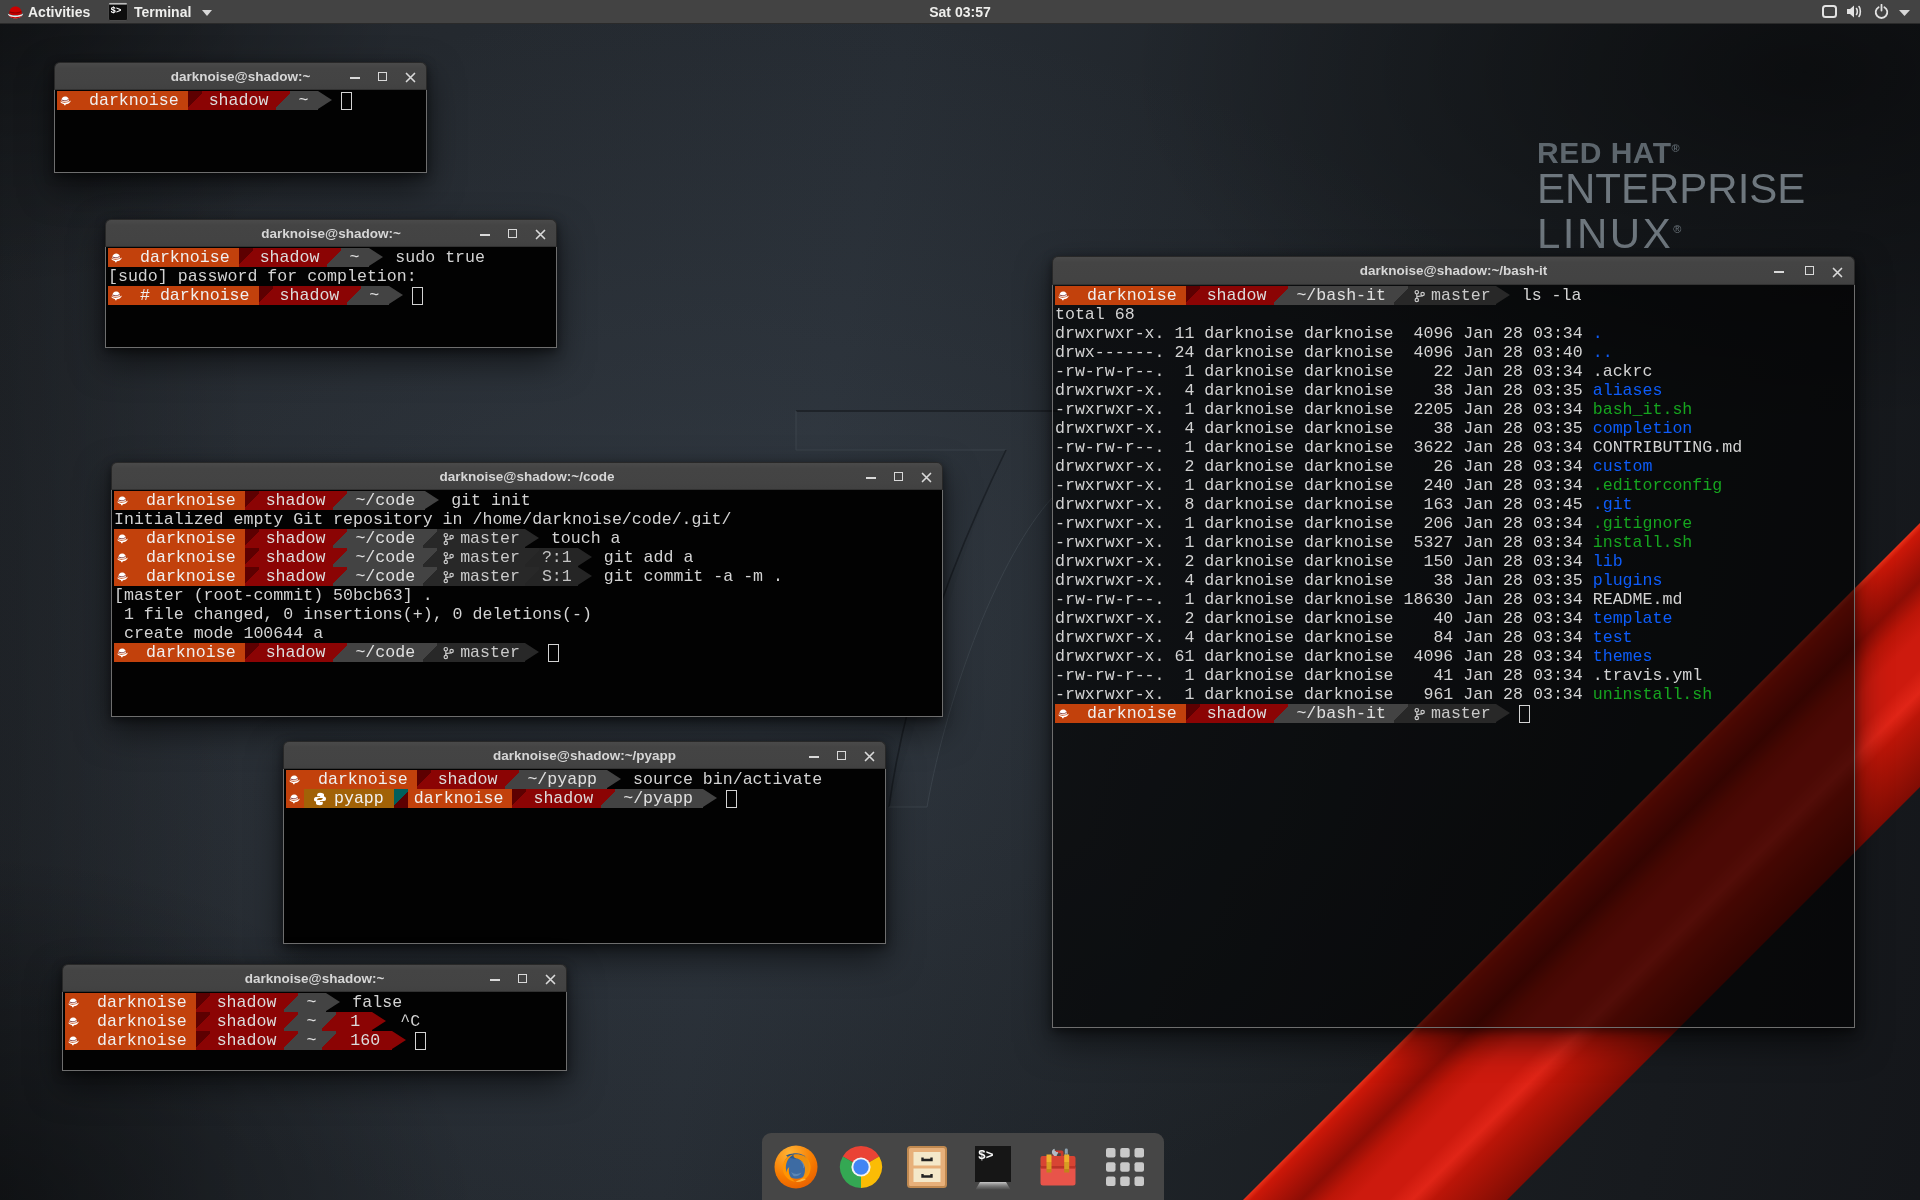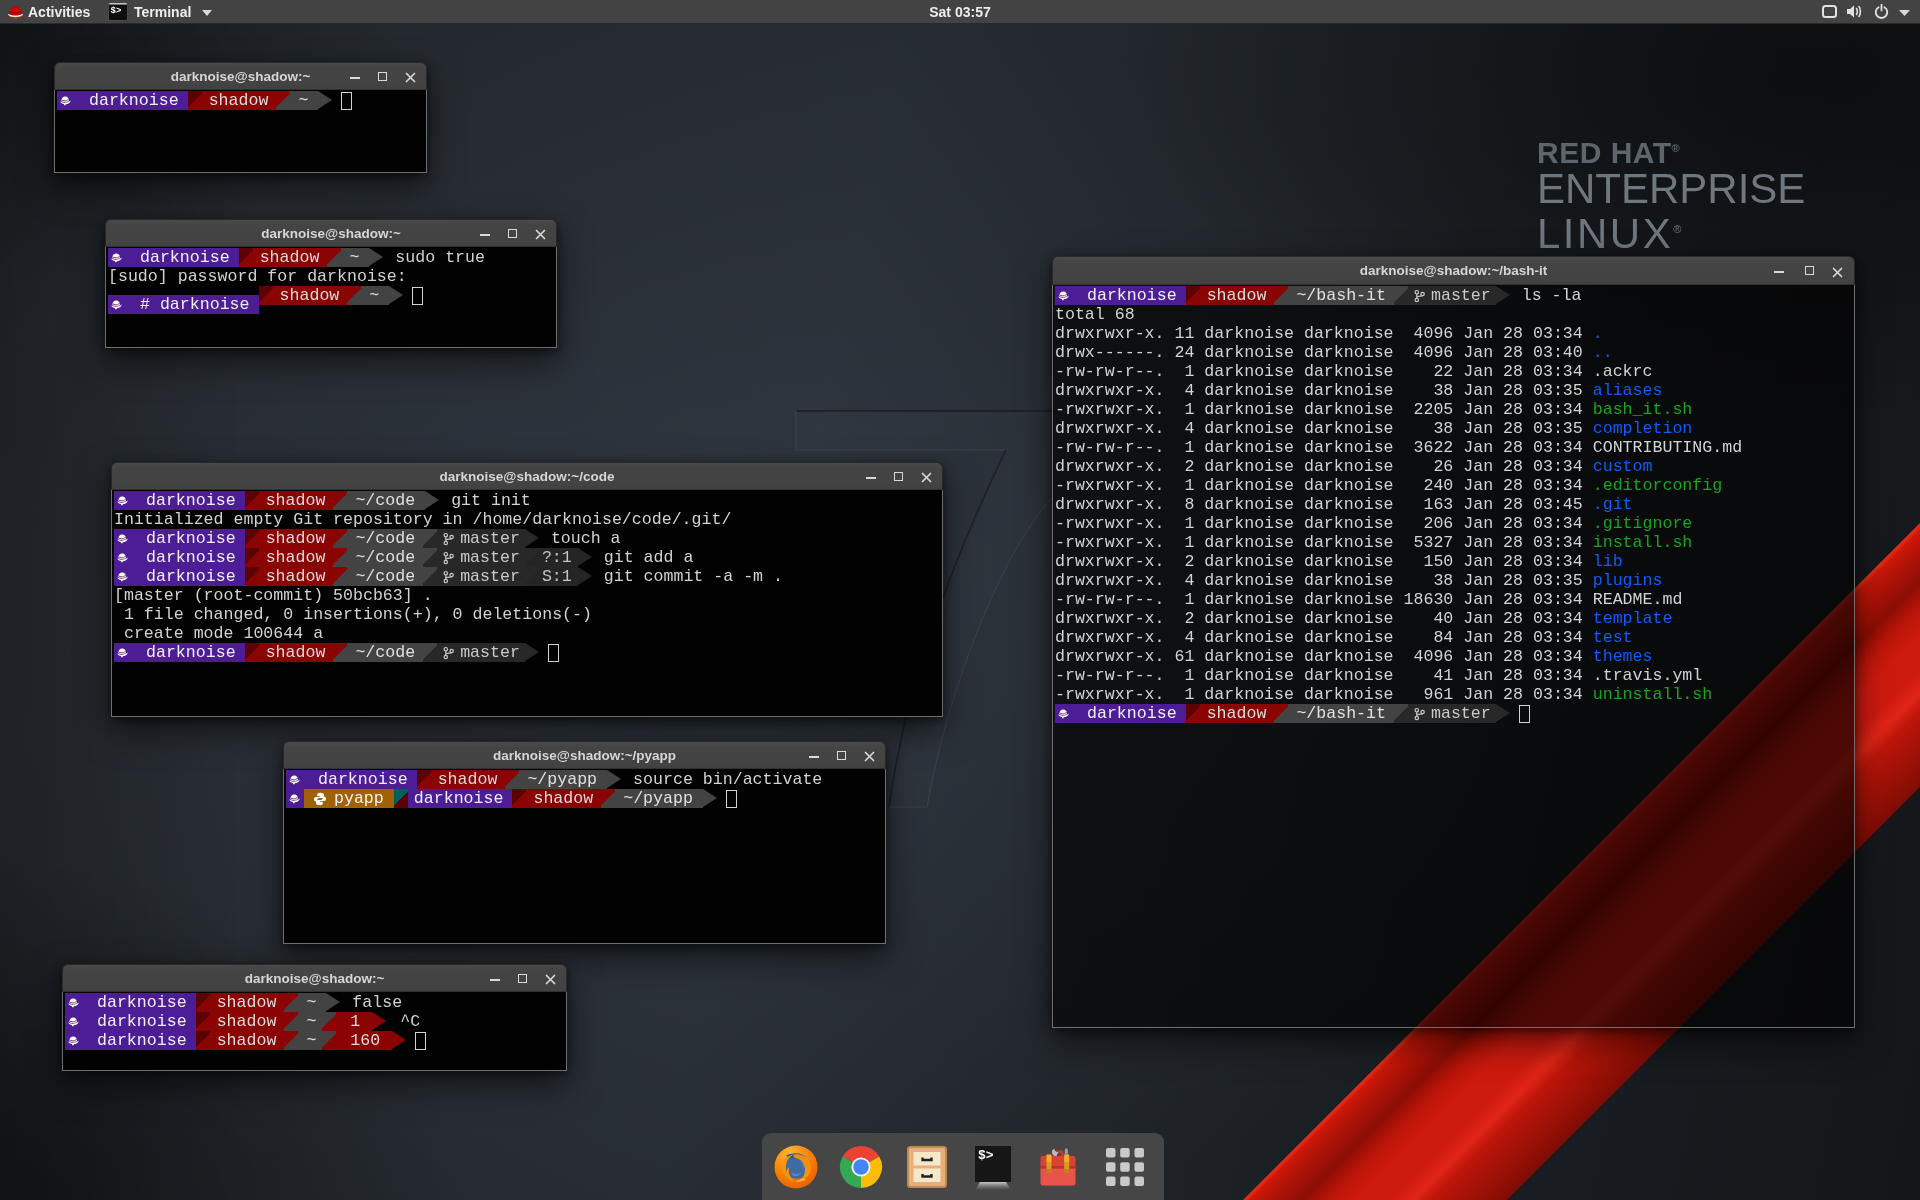--- a/index.html
+++ b/index.html
@@ -47,21 +47,21 @@
   .cont{position:absolute;left:0;right:0;top:28px;bottom:0;background:#020202;
         border:1px solid #6e6e6e;border-top:none;box-sizing:border-box;
         font-family:"Liberation Mono",monospace;font-size:16.6px;line-height:19px;color:#d3d3d3;-webkit-font-smoothing:antialiased;
         padding:1px 0 0 2px;overflow:hidden;}
   .ln{display:flex;height:19px;white-space:pre;align-items:stretch;}
   .sg{display:flex;align-items:center;height:19px;line-height:19px;}
   .sep{width:14px;height:19px;flex:none;}
   .arr{width:0;height:0;border-top:9.5px solid transparent;border-bottom:9.5px solid transparent;flex:none;}
   .cur{width:9px;height:16px;border:1.5px solid #d3d3d3;align-self:center;margin-left:9px;flex:none;}
   
-  .dr{background:#4c1d95;color:#f0f0f0;}
+  .dr{background:#c2410c;color:#f0f0f0;}
   .br{background:#8b0404;color:#dcdcdc;}
   .gy{background:#434343;color:#e0e0e0;}
   .dg{background:#282828;color:#c9c9c9;}
   .dd{background:#252525;color:#c4c4c4;}
   .tl{background:#a16207;color:#f2f2f2;}
   .x-dr-br{background:linear-gradient(135deg,#5d0001 49.3%,#8b0404 50.7%);}
   .x-br-gy{background:linear-gradient(135deg,#8b0404 49.3%,#434343 50.7%);}
   .x-gy-dg{background:linear-gradient(135deg,#434343 49.3%,#282828 50.7%);}
   .x-dg-dd{background:linear-gradient(135deg,#282828 49.3%,#252525 50.7%);}
   .x-gy-br{background:linear-gradient(135deg,#434343 49.3%,#8b0404 50.7%);}
@@ -159,23 +159,23 @@
               <path d="M1.5 5.4 C3.3 6.5 6.4 6.4 8.5 5.2 L8.7 6 C6.5 7 3.5 7 1.4 6.2 Z" fill="#5d0001"></path>
               <path d="M0.1 7.6 C3 9.3 7.2 9 10.9 6.4 C10.4 8.6 8.2 10 5.6 10.2 C5.9 10.7 5.6 11.4 4.9 11.4 C4.3 11.4 3.9 10.8 4.1 10.2 C2.4 9.9 0.7 8.9 0.1 7.6 Z" fill="#fff"></path>
             </svg><span class="s1t">darknoise</span></span>
         <i class="sep x-dr-br"></i>
         <span class="sg br" style="padding:0 8px 0 7px;">shadow</span>
         <i class="sep x-br-gy"></i>
         <span class="sg gy" style="padding:0 10px 0 8px;">~</span>
         <i class="arr a-gy"></i>
         <span class="cmd">sudo true</span>
       </div>
-      <div class="r">[sudo] password for darknoise:</div>
-      <div class="ln">
-        <span class="sg dr" style="padding-right:9px;margin-top:9px;"><svg class="hat" width="11" height="13" viewBox="0 0 11 13">
+      <div class="r">[sudo] password for completion:</div>
+      <div class="ln">
+        <span class="sg dr" style="padding-right:9px;"><svg class="hat" width="11" height="13" viewBox="0 0 11 13">
               <path d="M1.2 7.3 C1.2 4.1 3.1 2.4 5.3 2.5 C7.5 2.6 9 4.2 8.9 6.7 L8.8 7.3 C6.5 8 3.3 8 1.2 7.3 Z" fill="#fff"></path>
               <path d="M1.5 5.4 C3.3 6.5 6.4 6.4 8.5 5.2 L8.7 6 C6.5 7 3.5 7 1.4 6.2 Z" fill="#5d0001"></path>
               <path d="M0.1 7.6 C3 9.3 7.2 9 10.9 6.4 C10.4 8.6 8.2 10 5.6 10.2 C5.9 10.7 5.6 11.4 4.9 11.4 C4.3 11.4 3.9 10.8 4.1 10.2 C2.4 9.9 0.7 8.9 0.1 7.6 Z" fill="#fff"></path>
             </svg><span class="s1t"># darknoise</span></span>
         <i class="sep x-dr-br"></i>
         <span class="sg br" style="padding:0 8px 0 7px;">shadow</span>
         <i class="sep x-br-gy"></i>
         <span class="sg gy" style="padding:0 10px 0 8px;">~</span>
         <i class="arr a-gy"></i>
         <span class="cur"></span>

